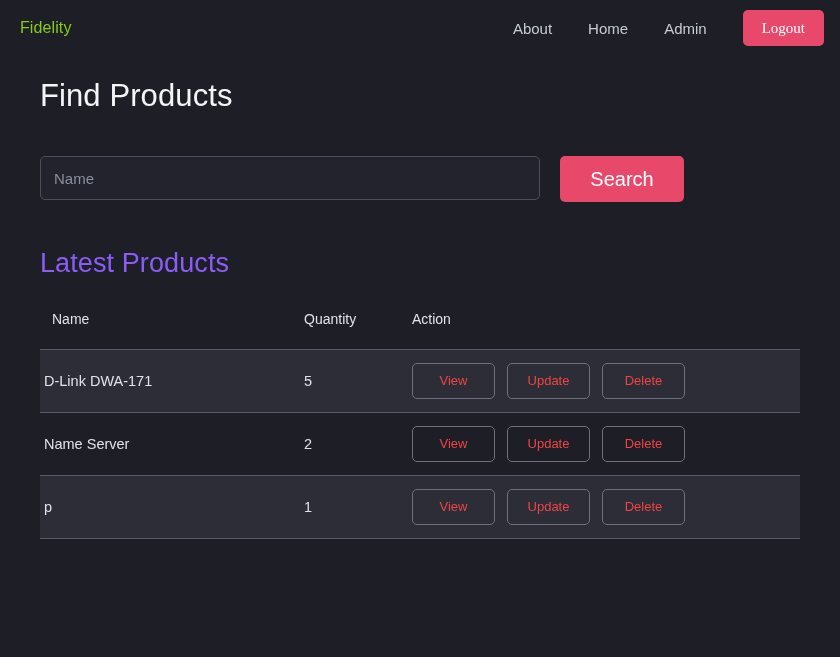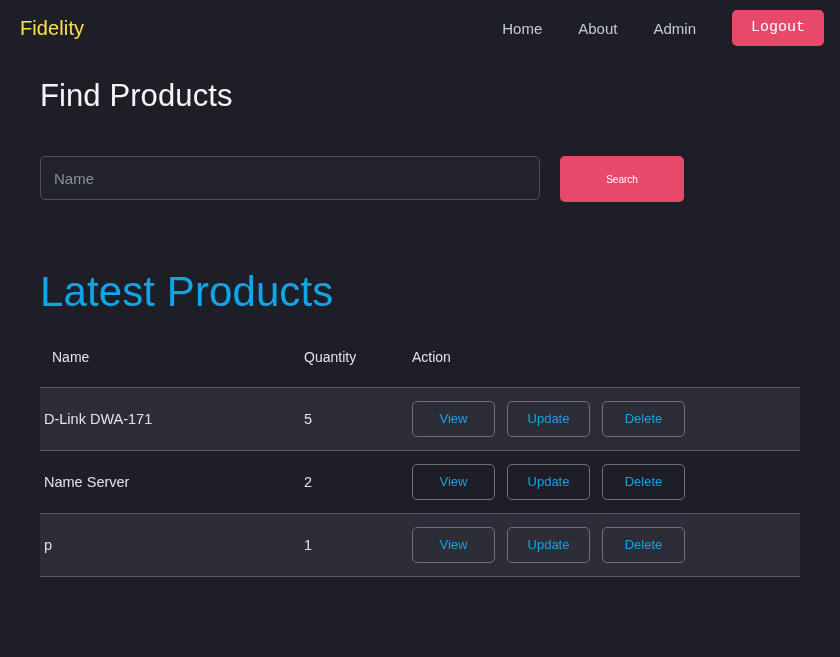--- a/index.html
+++ b/index.html
@@ -20,22 +20,22 @@
   
   .navbar {
     height: 56px;
     background: #1d1e26;
     display: flex;
     align-items: center;
     padding: 0 16px 0 20px;
     position: relative;
   }
   .brand {
-    font-size: 20px;
-    color: #fde047;
+    font-size: 16px;
+    color: #84cc16;
     letter-spacing: 0.1px;
     line-height: 1;
     text-decoration: none;
     cursor: pointer;
   }
   .nav-right {
     margin-left: auto;
     display: flex;
     align-items: center;
     gap: 0px;
@@ -48,21 +48,21 @@
     line-height: 1;
     cursor: pointer;
     white-space: nowrap;
   }
   .logout-btn {
     background: #e8496b;
     color: #ffffff;
     border: none;
     border-radius: 5px;
     font-size: 15px;
-    font-family: Liberation Mono, monospace;
+    font-family: Liberation Serif, serif;
     padding: 8px 19px;
     margin-left: 18px;
     cursor: pointer;
     line-height: 1.35;
   }
 
   
   .container {
     padding: 0 40px;
   }
@@ -97,30 +97,30 @@
   .search-input::placeholder { color: #8a8f9c; }
   .search-btn {
     width: 124px;
     height: 46px;
     margin-left: 20px;
     background: #e8496b;
     border: none;
     border-radius: 5px;
     color: #ffffff;
     font-family: inherit;
-    font-size: 10px;
+    font-size: 20px;
     cursor: pointer;
   }
 
   .section-title {
-    font-size: 42px;
+    font-size: 27px;
     font-weight: normal;
-    color: #0ea5e9;
+    color: #8b5cf6;
     letter-spacing: 0.1px;
-    margin-top: 65px;
+    margin-top: 45px;
     line-height: 1.2;
   }
 
   
   .table-wrap { margin-top: 31px; }
   table {
     width: 760px;
     border-collapse: collapse;
     table-layout: fixed;
   }
@@ -150,37 +150,37 @@
   tbody td.cell-qty  { }
   tbody td.cell-act  { padding-left: 0; }
 
   .act-group { display: flex; gap: 12px; }
   .act-btn {
     width: 83px;
     height: 36px;
     background: transparent;
     border: 1px solid #6c717e;
     border-radius: 5px;
-    color: #0ea5e9;
+    color: #ef4444;
     font-family: inherit;
     font-size: 13px;
     cursor: pointer;
     display: flex;
     align-items: center;
     justify-content: center;
   }
 </style>
 </head>
 <body>
 
 <nav class="navbar">
   <a class="brand" href="#">Fidelity</a>
   <div class="nav-right">
+    <a class="nav-link" href="#">About</a>
     <a class="nav-link" href="#">Home</a>
-    <a class="nav-link" href="#">About</a>
     <a class="nav-link" href="#">Admin</a>
     <button class="logout-btn">Logout</button>
   </div>
 </nav>
 
 <main class="container">
 
   <h1 class="page-title">Find Products</h1>
 
   <form class="search-form">

